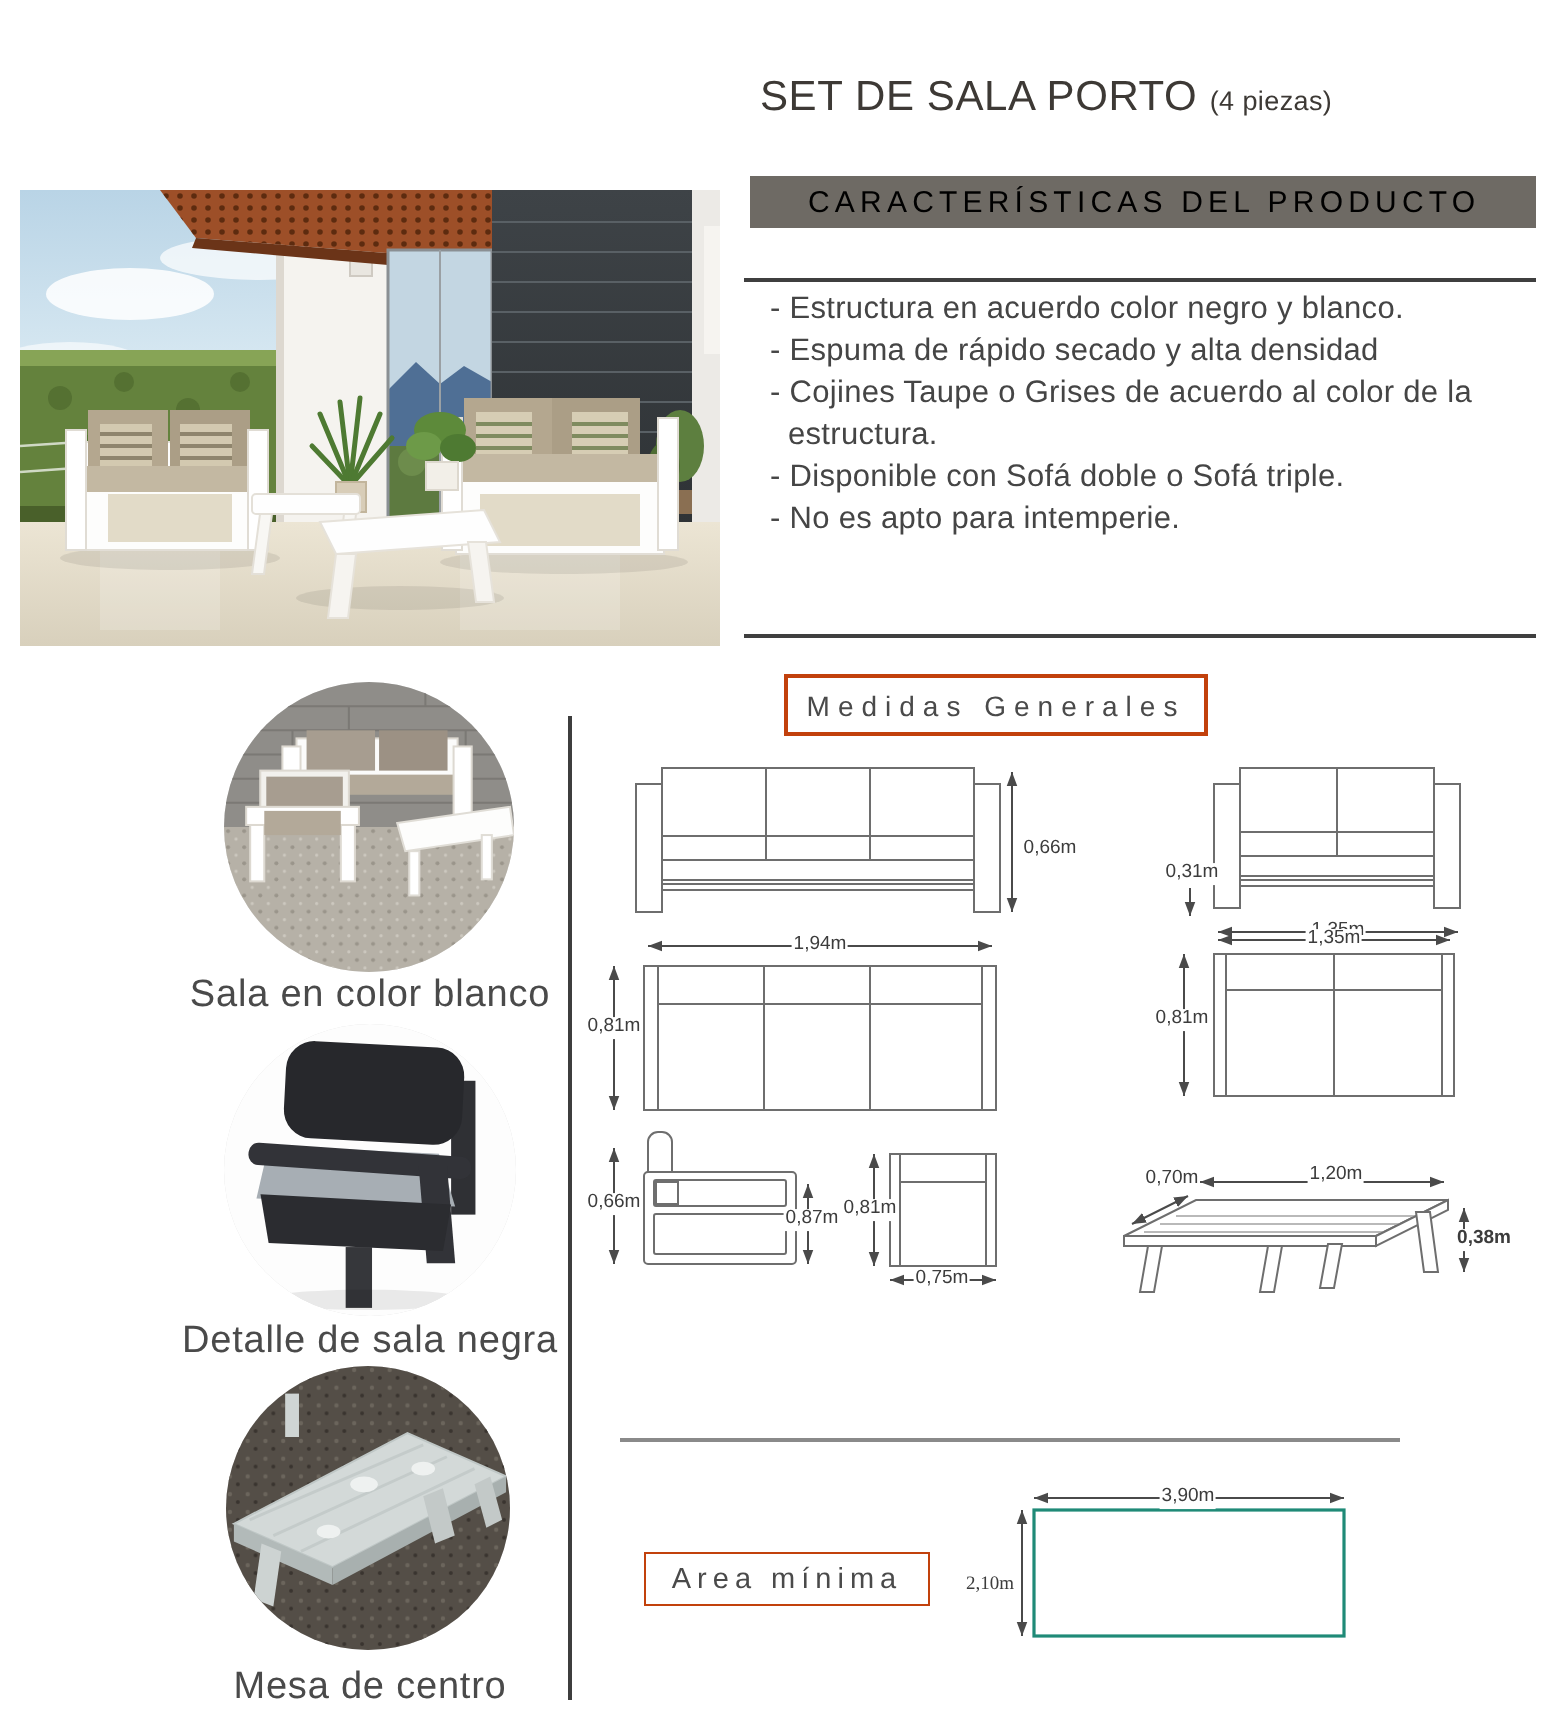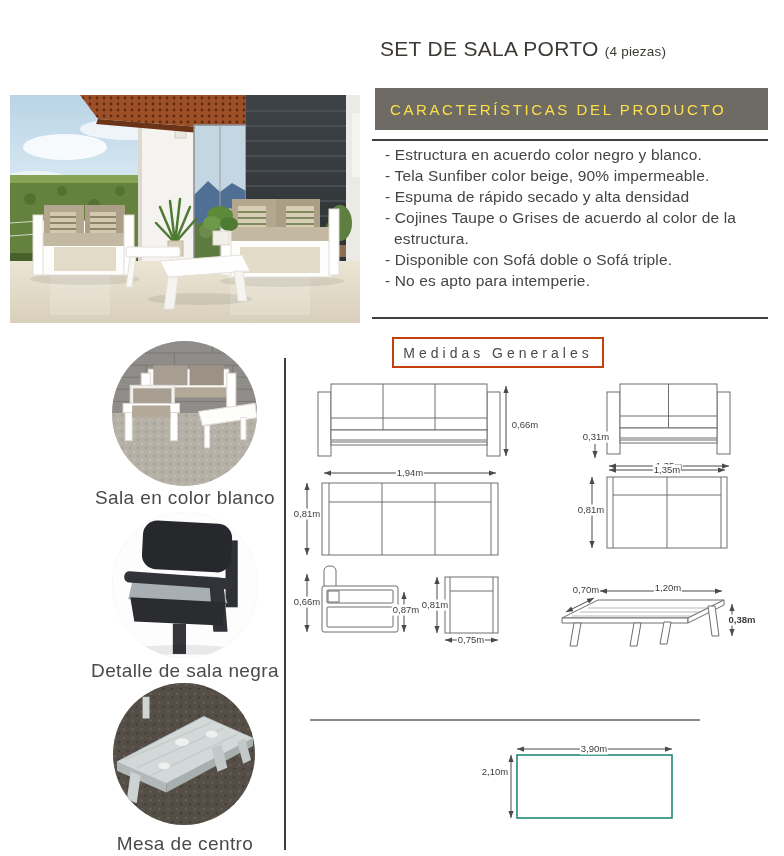--- a/index.html
+++ b/index.html
@@ -5,22 +5,22 @@
   html,body{margin:0;padding:0;background:#ffffff;}
   .page{position:relative;width:784px;height:856px;background:#ffffff;overflow:hidden;
         font-family:"Liberation Sans",sans-serif;color:#454545;}
   .abs{position:absolute;}
   
   .badge{left:0;top:28px;width:363px;height:40px;background:#6e6a64;color:#f7f6f4;
          display:flex;align-items:center;justify-content:center;font-size:17px;letter-spacing:1.2px;}
   .title{left:380px;top:37px;font-size:21px;color:#3d3935;letter-spacing:.3px;white-space:nowrap;}
   .title .suffix{font-size:13.5px;letter-spacing:.2px;}
   
-  .char-bar{left:375px;top:88px;width:393px;height:42px;background:#6e6a64;color:#fde047;
-            display:flex;align-items:center;padding-left:15px;box-sizing:border-box;
+  .char-bar{left:375px;top:88px;width:393px;height:26px;background:#6e6a64;color:#000000;
+            display:flex;align-items:center;padding-left:29px;box-sizing:border-box;
             font-size:15px;letter-spacing:2.6px;white-space:nowrap;}
   .rule{background:#3f3f3f;height:2px;}
   .rule1{left:372px;top:139px;width:396px;}
   .rule2{left:372px;top:317px;width:396px;}
   .rule3{left:310px;top:719px;width:390px;height:2px;background:#8a8a8a;}
   .char-list{left:385px;top:144px;width:392px;margin:0;padding:0;list-style:none;}
   .char-list li{font-size:15.5px;line-height:21px;color:#454545;padding-left:9px;text-indent:-9px;letter-spacing:.15px;}
   
   .boxlabel{border:2px solid #c2410c;color:#4a4a4a;display:flex;align-items:center;justify-content:center;
             background:#fff;box-sizing:border-box;white-space:nowrap;}
@@ -189,21 +189,20 @@
       <polygon points="150,166 232,160 240,176 158,182" fill="#fefefe" stroke="#e6e2da" stroke-width="1"></polygon>
       <polygon points="158,182 168,182 164,214 154,214" fill="#f6f4f0" stroke="#e6e2da" stroke-width="1"></polygon>
       <polygon points="224,176 233,176 237,206 228,206" fill="#f6f4f0" stroke="#e6e2da" stroke-width="1"></polygon>
     </svg>
   </div>
 
   <div class="abs char-bar">CARACTERÍSTICAS DEL PRODUCTO</div>
   <div class="abs rule rule1"></div>
   <ul class="abs char-list">
     <li>- Estructura en acuerdo color negro y blanco.</li>
-    <li>- Tela Sunfiber color beige, 90% impermeable.</li>
     <li>- Espuma de rápido secado y alta densidad</li>
     <li>- Cojines Taupe o Grises de acuerdo al color de la estructura.</li>
     <li>- Disponible con Sofá doble o Sofá triple.</li>
     <li>- No es apto para intemperie.</li>
   </ul>
   <div class="abs rule rule2"></div>
 
   <div class="abs boxlabel medidas">Medidas Generales</div>
 
   <div class="abs vline"></div>
@@ -448,28 +447,29 @@
       <line x1="52" y1="13" x2="174" y2="13" stroke="#4a4a4a" stroke-width="1" marker-start="url(#a7)" marker-end="url(#a7)"></line>
       <line x1="184" y1="26" x2="184" y2="58" stroke="#4a4a4a" stroke-width="1" marker-start="url(#a7)" marker-end="url(#a7)"></line>
     </svg>
     <span class="dim" style="left:38px;top:12px;">0,70m</span>
     <span class="dim" style="left:120px;top:10px;">1,20m</span>
     <span class="dim" style="left:194px;top:42px;font-weight:bold;">0,38m</span>
   </div>
 
   <div class="abs rule3"></div>
 
+  <div class="abs boxlabel areabox">Area mínima</div>
   <div class="draw" style="left:478px;top:736px;width:230px;height:95px;">
     <svg width="230" height="95">
       <defs>
           <marker id="a8" viewBox="0 0 8 8" refX="8" refY="4" markerWidth="7" markerHeight="7" orient="auto-start-reverse">
             <path d="M0,1 8,4 0,7z" fill="#4a4a4a"></path>
           </marker>
         </defs>
       <rect x="39" y="19" width="155" height="63" fill="#ffffff" stroke="#1f8a77" stroke-width="1.6"></rect>
       <line x1="39" y1="13" x2="194" y2="13" stroke="#4a4a4a" stroke-width="1" marker-start="url(#a8)" marker-end="url(#a8)"></line>
       <line x1="33" y1="19" x2="33" y2="82" stroke="#4a4a4a" stroke-width="1" marker-start="url(#a8)" marker-end="url(#a8)"></line>
     </svg>
     <span class="dim" style="left:116px;top:13px;">3,90m</span>
-    <span class="dim" style="left:17px;top:36px;">2,10m</span>
+    <span class="dim" style="left:17px;top:57px;font-family:Liberation Serif, serif;">2,10m</span>
   </div>
 
 </div>
 
 </body></html>

